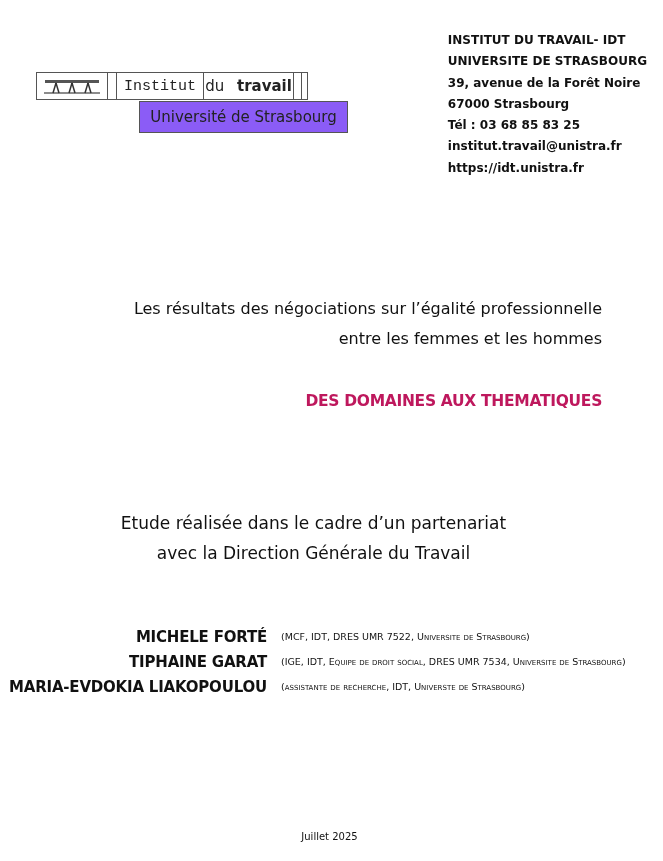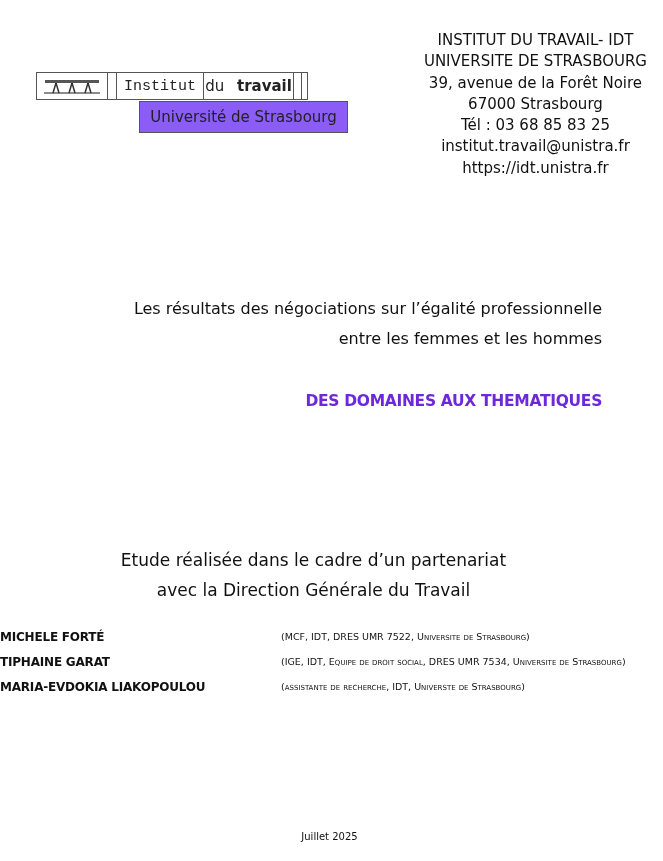--- a/index.html
+++ b/index.html
@@ -10,29 +10,29 @@
   .logo-cell { border: 1px solid #555; height: 28px; box-sizing: border-box; display: flex; align-items: center; justify-content: center; font-size: 15px; color: #222; background: #fff; }
   .logo-icon-cell { width: 72px; }
   .logo-thin { width: 9px; border-left: none; }
   .logo-institut { width: 87px; border-left: none; font-family: Liberation Mono, monospace; }
   .logo-dutravail { width: 90px; border-left: none; }
   .logo-dutravail b { font-weight: bold; margin-left: 8px; }
   .logo-end1 { width: 8px; border-left: none; }
   .logo-end2 { width: 6px; border-left: none; }
   .logo-row2 { left: 139px; top: 101px; width: 209px; height: 32px; border: 1px solid #555; box-sizing: border-box; display: flex; align-items: center; justify-content: center; font-size: 15px; color: #222; background:#8b5cf6; }
   
-  .address { right: 16px; top: 30px; text-align: center; font-size: 15px; line-height: 21.3px; color: #111; }
+  .address { right: 16px; top: 30px; text-align: left; font-size: 12px; line-height: 21.3px; color: #111; font-weight: bold; }
   
   .title { right: 61px; top: 294px; text-align: right; font-size: 16px; line-height: 30px; color: #111; }
-  .subtitle { right: 61px; top: 392px; font-size: 15.5px; font-weight: bold; letter-spacing: -0.3px; color: #6d28d9; }
-  .study { left: 0; width: 627px; top: 508px; text-align: center; font-size: 17px; line-height: 30px; color: #111; margin-top: 37px; }
+  .subtitle { right: 61px; top: 392px; font-size: 15.5px; font-weight: bold; letter-spacing: -0.3px; color: #be185d; }
+  .study { left: 0; width: 627px; top: 508px; text-align: center; font-size: 17px; line-height: 30px; color: #111; }
   
   .authors { left: 0; top: 624px; width: 663px; }
   .author-row { display: flex; height: 25px; align-items: center; }
-  .author-name { width: 281px; font-weight: bold; font-size: 12px; letter-spacing: -0.2px; padding-right: 14px; box-sizing: border-box; }
+  .author-name { width: 281px; text-align: right; font-weight: bold; font-size: 15px; letter-spacing: -0.2px; padding-right: 14px; box-sizing: border-box; }
   .author-aff { font-size: 9.5px; color: #111; white-space: nowrap; }
   .sc { font-variant: small-caps; }
   .date { left: 0; width: 659px; top: 831px; text-align: center; font-size: 10px; color: #111; }
 </style>
 </head>
 <body>
 
 <div class="abs logo-row1">
   <div class="logo-cell logo-icon-cell">
     <svg width="60" height="20" viewBox="0 0 60 20">

